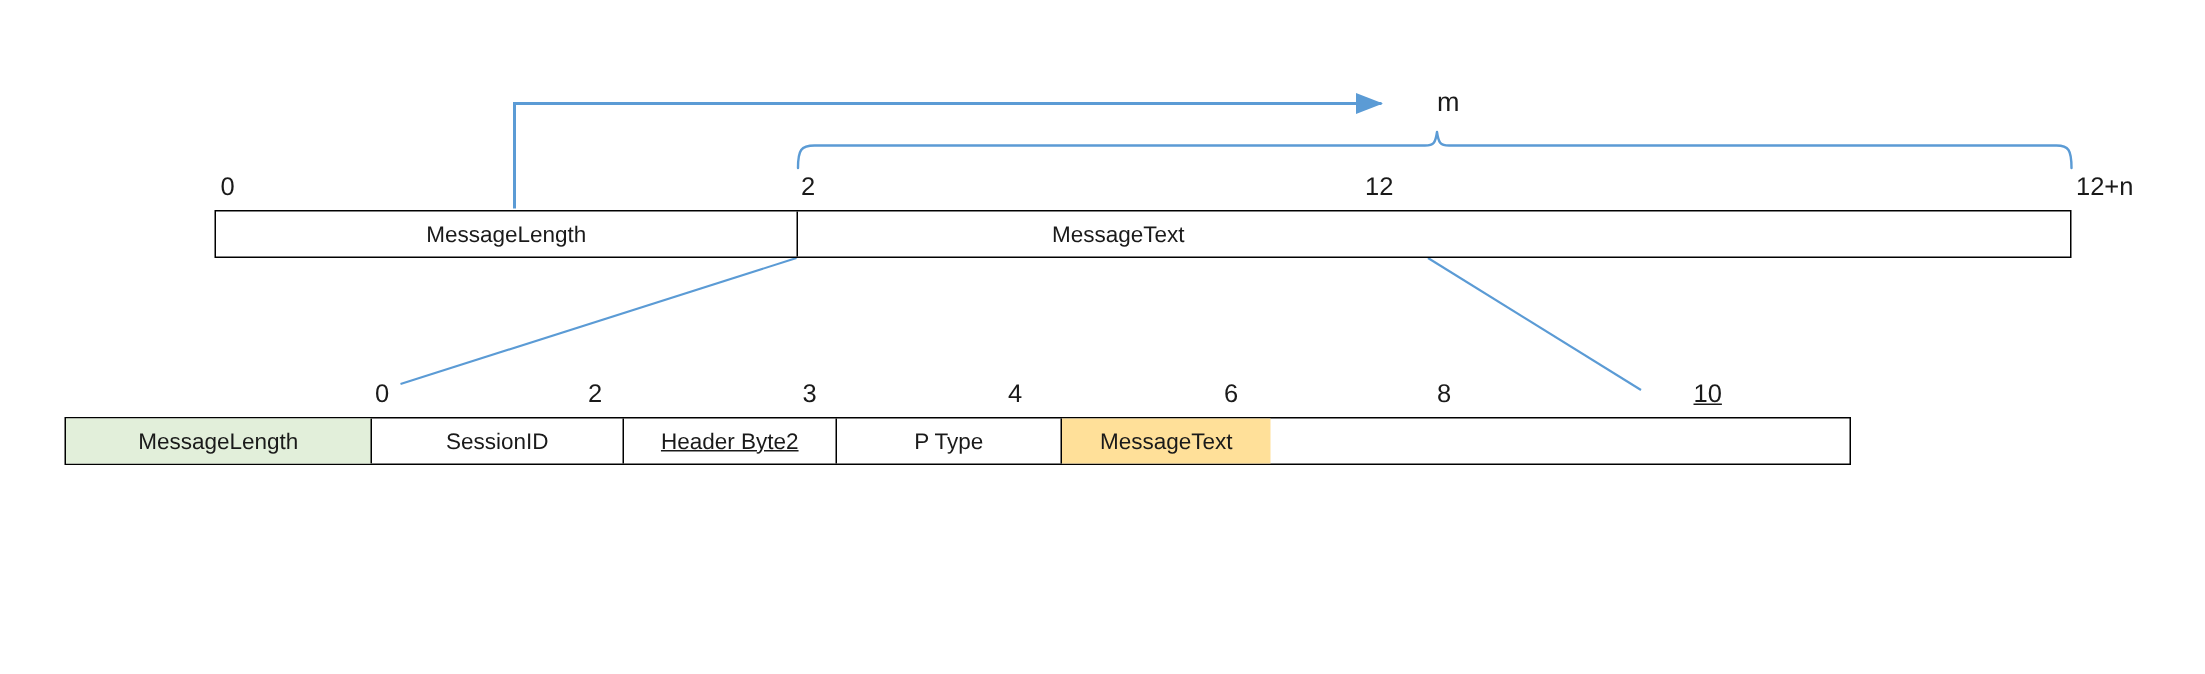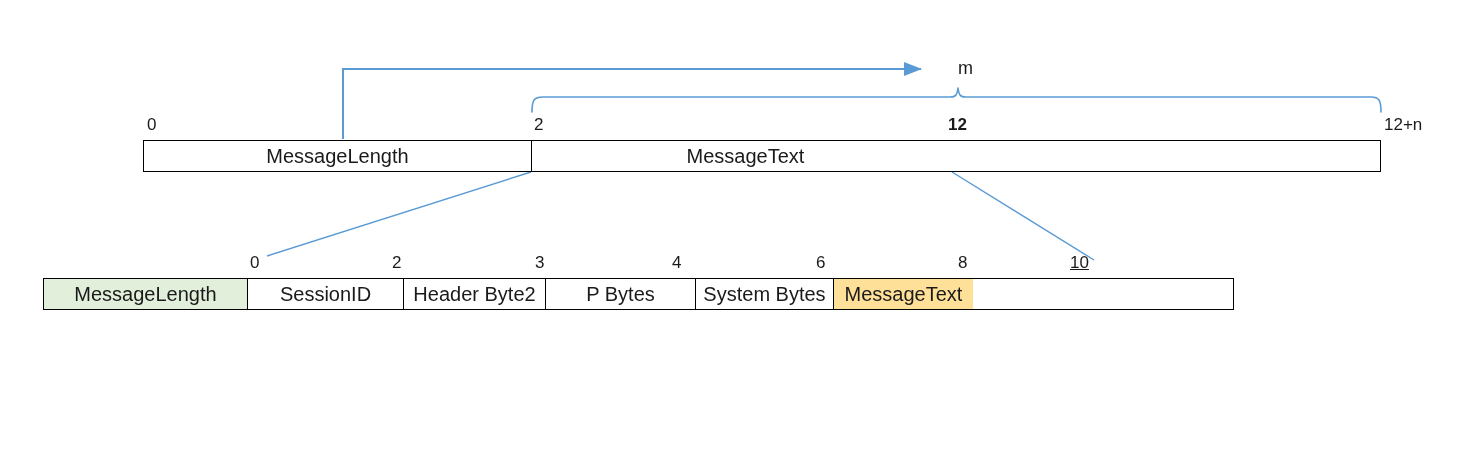--- a/index.html
+++ b/index.html
@@ -48,21 +48,21 @@
     display: flex;
     box-sizing: border-box;
     border: 1.4px solid #000000;
     background: #ffffff;
   }
   .byte-cell {
     box-sizing: border-box;
     display: flex;
     align-items: center;
     justify-content: center;
-    font-size: 20px;
+    font-size: 15px;
     color: #1a1a1a;
     white-space: nowrap;
     border-right: 1.4px solid #000000;
     background: transparent;
   }
   .byte-cell:last-child {
     border-right: none;
   }
   #top-row {
     left: 143px;
@@ -101,38 +101,37 @@
 
     <line x1="531" y1="172" x2="267" y2="256" stroke="#5b9bd5" stroke-width="1.4"></line>
 
     <line x1="952" y1="172" x2="1094" y2="260" stroke="#5b9bd5" stroke-width="1.4"></line>
   </svg>
 
   <div class="brace-label" style="left:958px; top:58px;">m</div>
 
   <div class="tick-label" style="left:147px; top:115px;">0</div>
   <div class="tick-label" style="left:534px; top:115px;">2</div>
-  <div class="tick-label" style="left:948px; top:115px;font-weight:bold;">12</div>
+  <div class="tick-label" style="left:910px; top:115px;">12</div>
   <div class="tick-label" style="left:1384px; top:115px;">12+n</div>
 
   <div class="byte-row" id="top-row">
     <div class="byte-cell" style="width:388px;">MessageLength</div>
     <div class="byte-cell" style="width:427px;">MessageText</div>
   </div>
 
   <div class="tick-label" style="left:250px; top:253px;">0</div>
   <div class="tick-label" style="left:392px; top:253px;">2</div>
   <div class="tick-label" style="left:535px; top:253px;">3</div>
   <div class="tick-label" style="left:672px; top:253px;">4</div>
   <div class="tick-label" style="left:816px; top:253px;">6</div>
   <div class="tick-label" style="left:958px; top:253px;">8</div>
-  <div class="tick-label" style="left:1070px; top:253px;text-decoration:underline;">10</div>
+  <div class="tick-label" style="left:1129px; top:253px;text-decoration:underline;">10</div>
 
   <div class="byte-row" id="detail-row">
     <div class="byte-cell" style="width:204px; background:#e2efda;">MessageLength</div>
-    <div class="byte-cell" style="width:156px;">SessionID</div>
-    <div class="byte-cell" style="width:142px;">Header Byte2</div>
-    <div class="byte-cell" style="width:150px;">P Bytes</div>
-    <div class="byte-cell" style="width:138px;">System Bytes</div>
+    <div class="byte-cell" style="width:168px;">SessionID</div>
+    <div class="byte-cell" style="width:142px;text-decoration:underline;">Header Byte2</div>
+    <div class="byte-cell" style="width:150px;">P Type</div>
     <div class="byte-cell" style="width:139px; background:#ffe099;">MessageText</div>
   </div>
 
 </div>
 
 </body></html>

